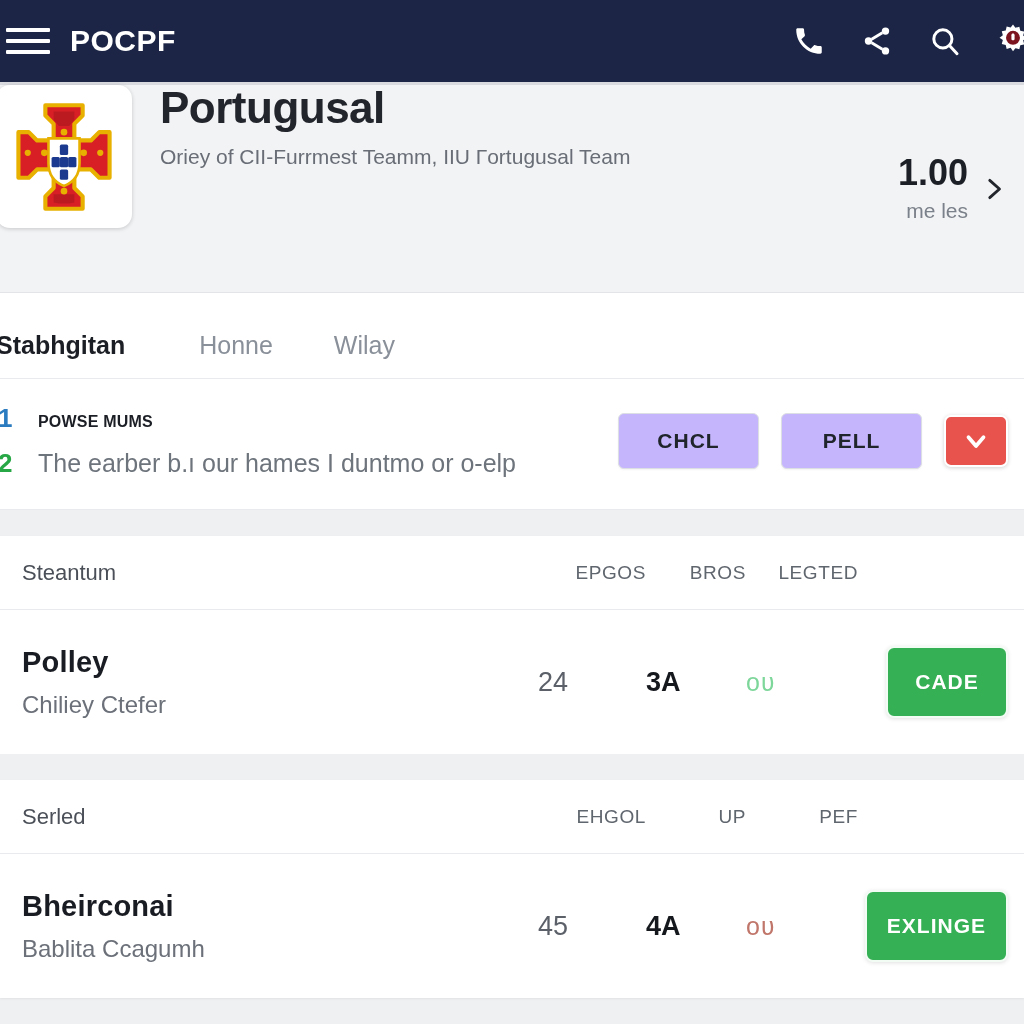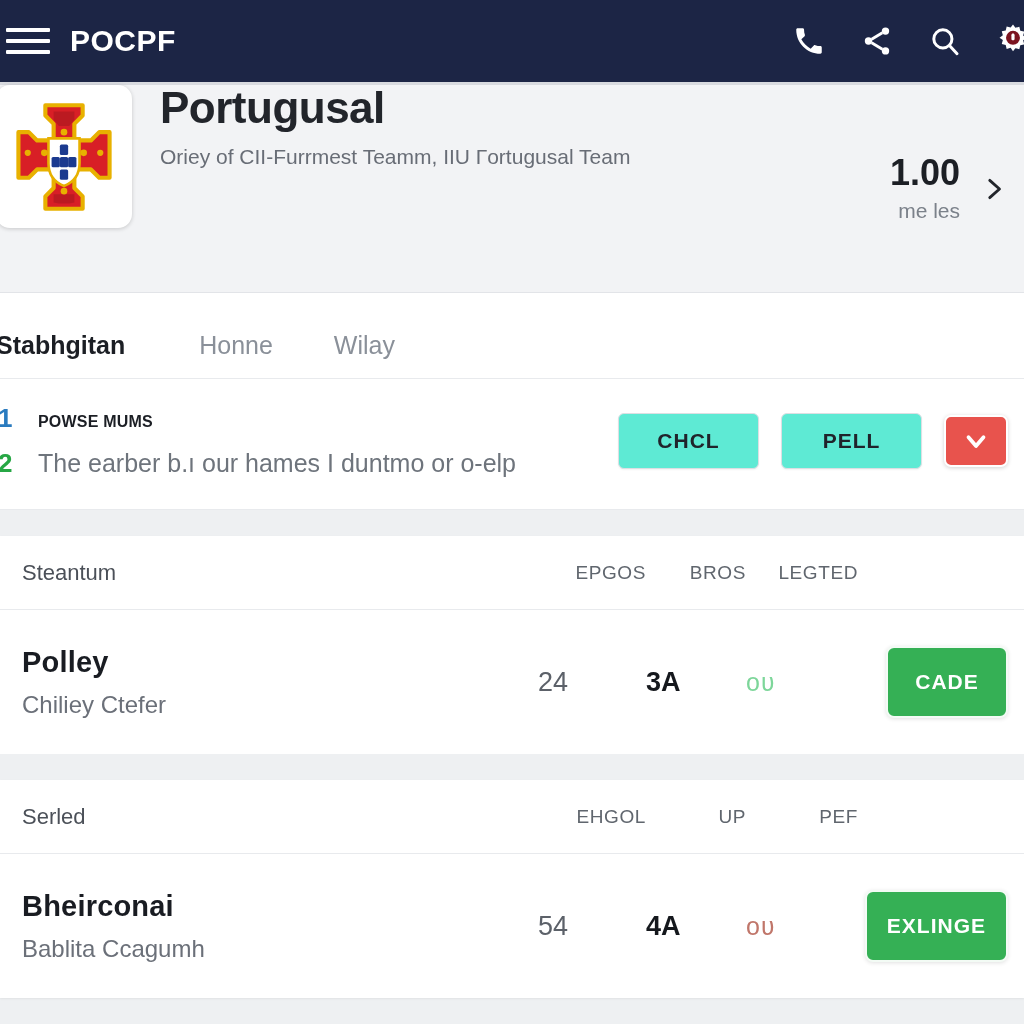--- a/index.html
+++ b/index.html
@@ -52,21 +52,21 @@
   .crest { width: 104px; height: 116px; }
   .hero-text { margin-left: 28px; flex: 1 1 auto; min-width: 0; }
   .hero-title {
     font-size: 44px; font-weight: bold; color: #22252b;
     letter-spacing: -0.5px; line-height: 1.05;
   }
   .hero-sub {
     margin-top: 13px; font-size: 21px; color: #686d76; line-height: 1.2;
     white-space: nowrap;
   }
-  .hero-right { display: flex; align-items: center; gap: 20px; flex: none; }
+  .hero-right { display: flex; align-items: center; gap: 12px; flex: none; }
   .hero-stat { text-align: right; }
   .hero-value { font-size: 36px; font-weight: bold; color: #1c1f25; line-height: 1; }
   .hero-unit { font-size: 21px; color: #7b818a; margin-top: 8px; }
   .chev-right { width: 26px; height: 38px; }
 
   
   .panel {
     background: #ffffff;
   }
   .tabs {
@@ -91,21 +91,21 @@
   .li + .li { margin-top: 14px; }
   .li-num { font-size: 26px; font-weight: bold; width: 18px; flex: none; margin-left: -2px;}
   .li-num.blue { color: #2a7bbf; }
   .li-num.green { color: #27a745; }
   .li-main { font-size: 16px; font-weight: bold; color: #1b1e24; letter-spacing: 0.2px; white-space: nowrap;}
   .li-secondary { font-size: 25px; color: #6e747c; white-space: nowrap; }
 
   .list-actions { display: flex; align-items: center; gap: 22px; flex: none; }
   .btn-outline {
     min-width: 141px; height: 56px; padding: 0 22px;
-    background: #5eead4; border: 1px solid #dcdfe3; border-radius: 6px;
+    background: #c4b5fd; border: 1px solid #dcdfe3; border-radius: 6px;
     font-size: 21px; font-weight: bold; color: #20242b; letter-spacing: 1px;
     display: flex; align-items: center; justify-content: center;
     cursor: pointer; box-shadow: 0 1px 2px rgba(0,0,0,.05);
   }
   .btn-danger {
     width: 64px; height: 52px; background: #e8534d; border-radius: 7px;
     display: flex; align-items: center; justify-content: center;
     cursor: pointer; border: 2px solid #fff; box-shadow: 0 1px 4px rgba(0,0,0,.18);
   }
 
@@ -293,21 +293,21 @@
       <div class="col-head c1">EHGOL</div>
       <div class="col-head c2">UP</div>
       <div class="col-head c3">PEF</div>
       <div class="c4"></div>
     </div>
     <div class="card-row">
       <div class="row-name">
         <div class="row-title">Bheirconai</div>
         <div class="row-sub">Bablita Ccagumh</div>
       </div>
-      <div class="cell muted c1">54</div>
+      <div class="cell muted c1">45</div>
       <div class="cell strong c2">4A</div>
       <div class="cell sym c3" style="color:#c0766a">oʋ</div>
       <div class="c4">
         <div class="btn-success">EXLINGE</div>
       </div>
     </div>
   </div>
 
 </div>
 

